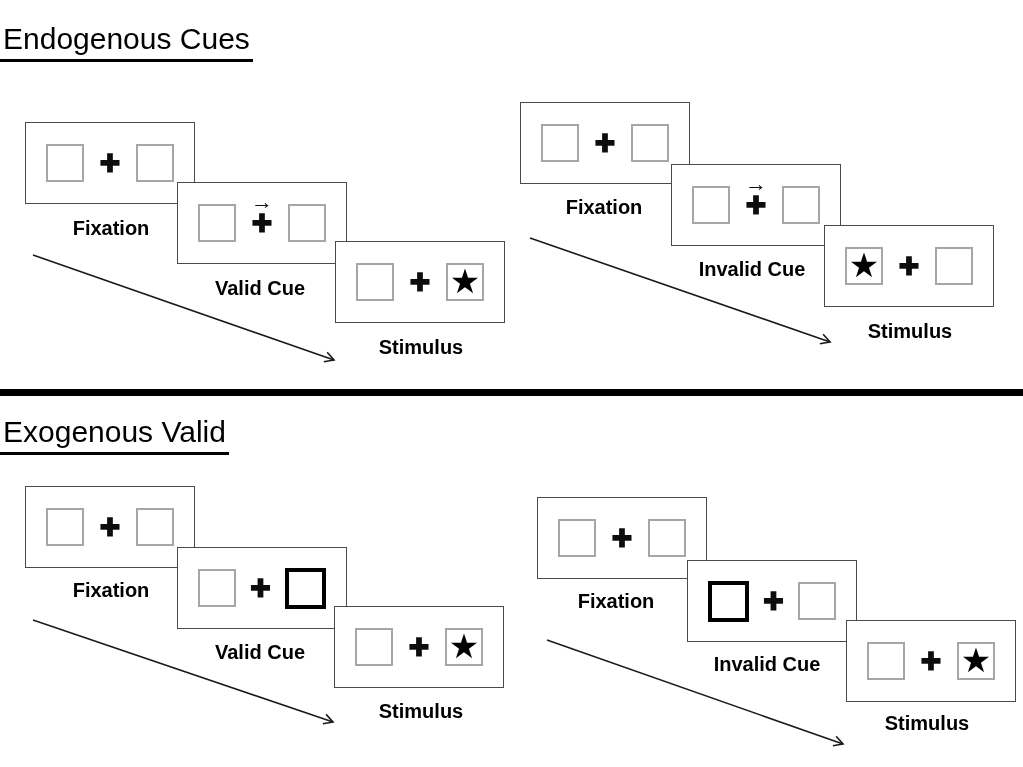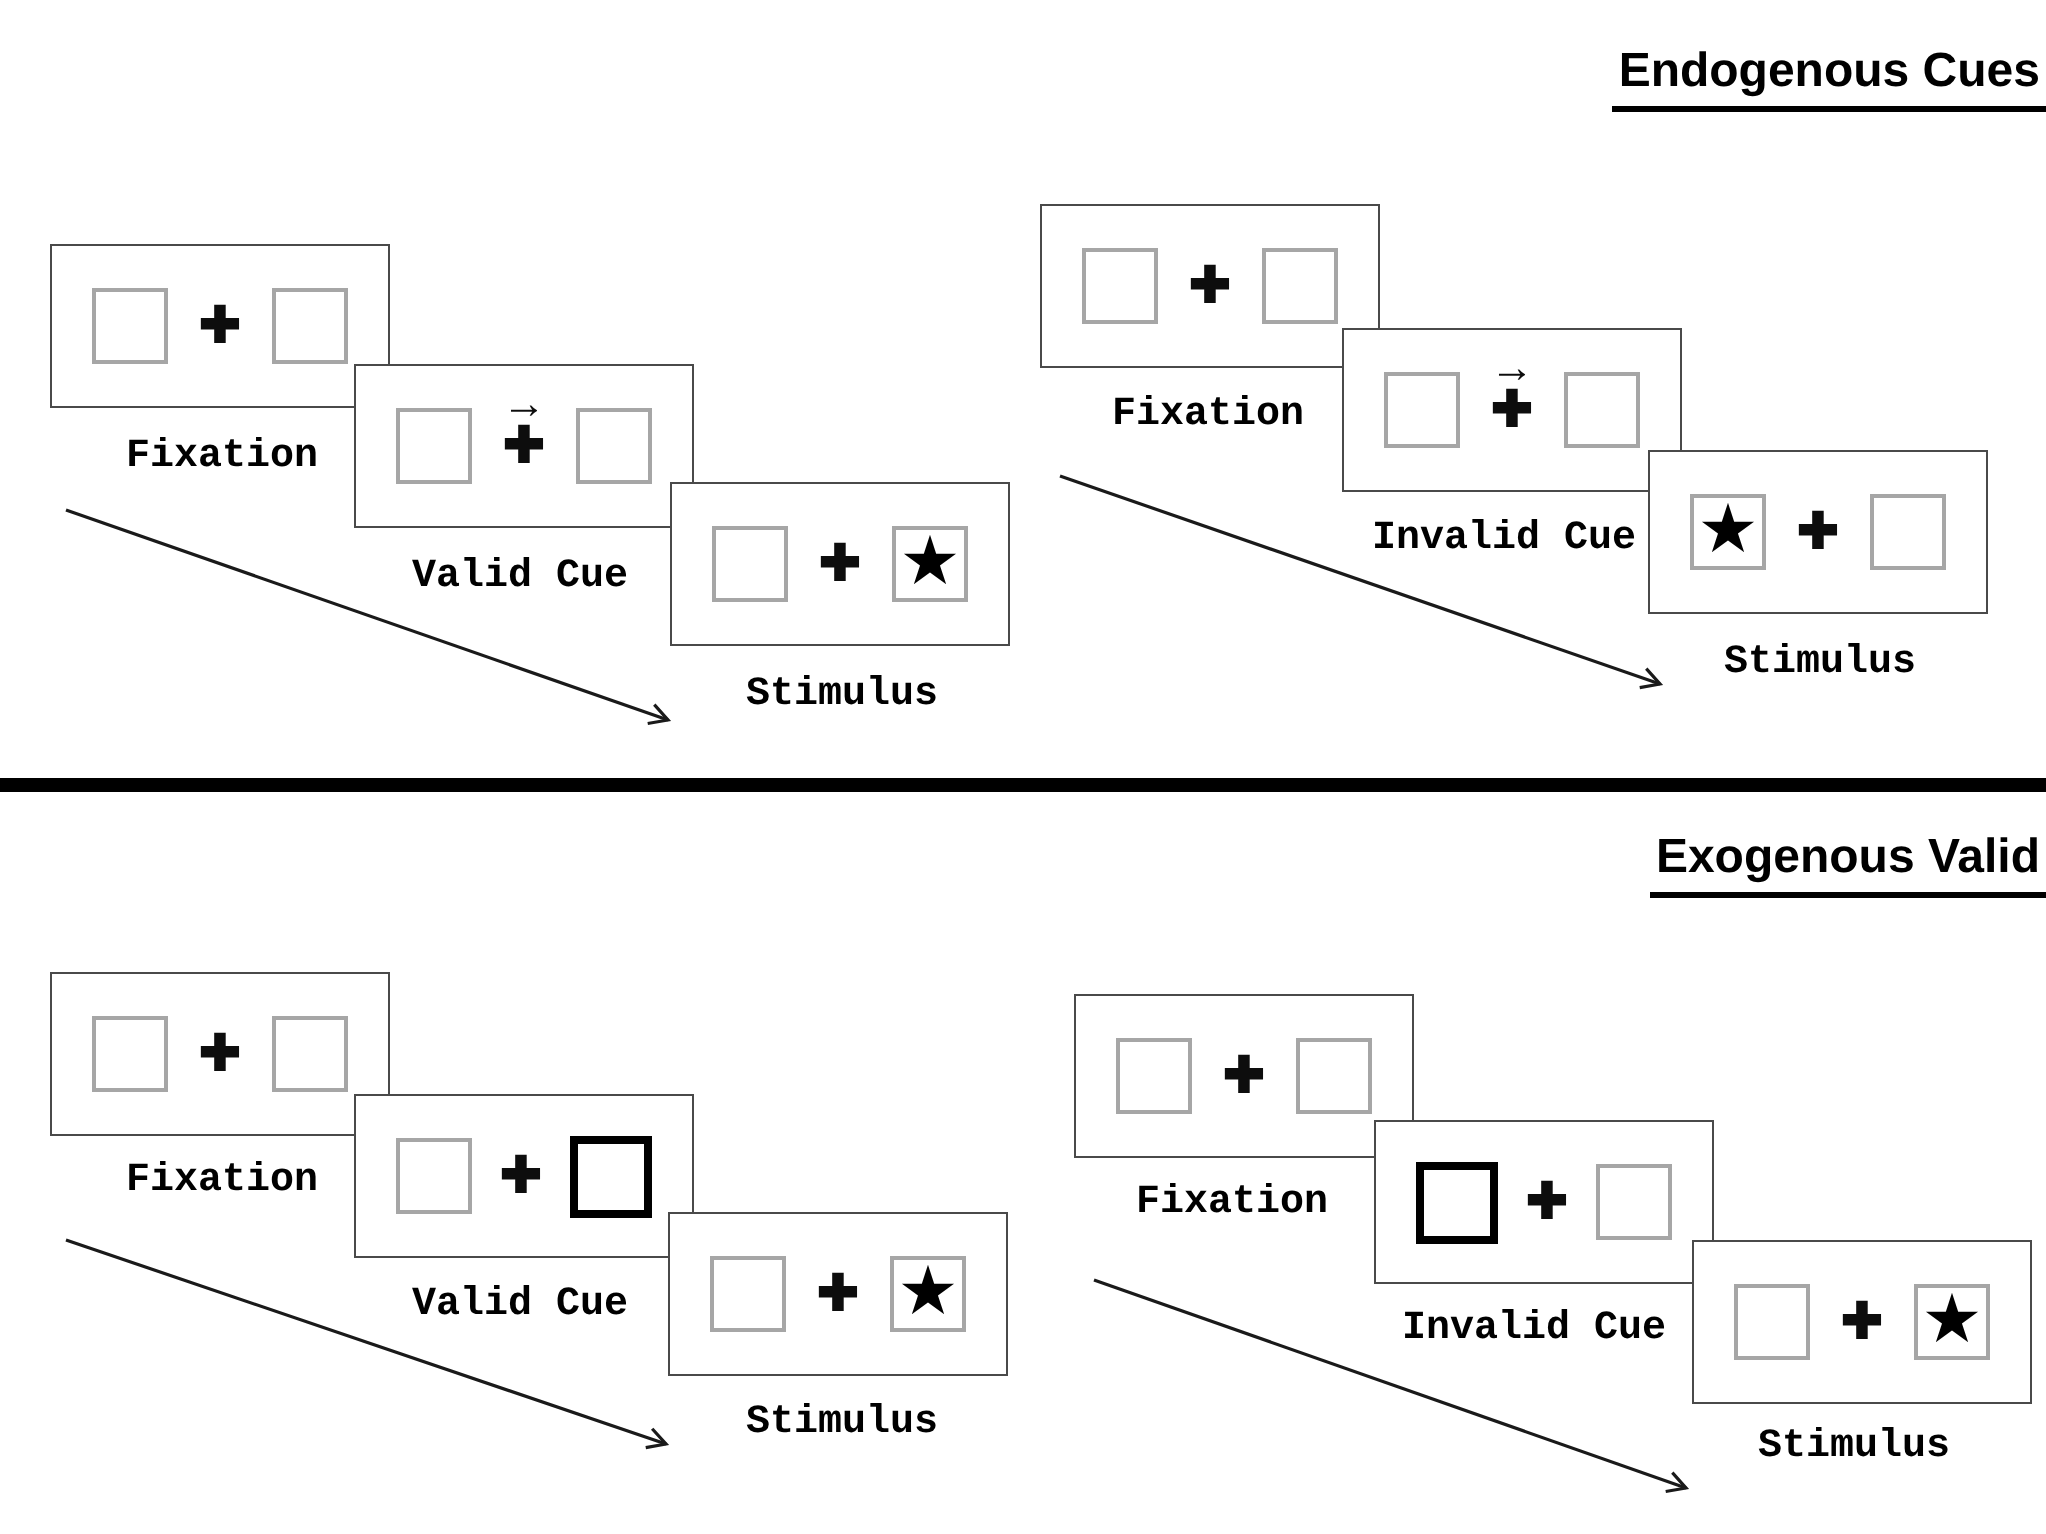--- a/index.html
+++ b/index.html
@@ -3,22 +3,22 @@
 <meta charset="utf-8">
 <style>
   html,body{margin:0;padding:0;}
   body{
     width:1023px;height:767px;
     background:#ffffff;
     font-family:"Liberation Sans",sans-serif;
     position:relative;overflow:hidden;color:#000;
   }
   .title{
-    position:absolute;width:100%;text-align:right;
-    font-weight:bold;font-size:24px;letter-spacing:0px;z-index:6;
+    position:absolute;width:100%;text-align:left;
+    font-weight:normal;font-size:30px;letter-spacing:0px;z-index:6;
   }
   .title span{
     display:inline-block;border-bottom:3px solid #000;padding:0 3px 3px 3px;
   }
   .panel{
     position:absolute;width:170px;height:82px;
     background:#ffffff;border:1px solid #4a4a4a;
     display:flex;align-items:center;justify-content:space-between;
     padding:0 20px;box-sizing:border-box;
   }
@@ -35,21 +35,21 @@
     position:relative;height:100%;width:42px;
     display:flex;align-items:center;justify-content:center;
   }
   .plus{font-size:25px;font-weight:bold;line-height:1;color:#0d0d0d;}
   .cue-arrow{
     position:absolute;top:8px;left:50%;transform:translateX(-50%);
     font-size:22px;line-height:1;color:#0d0d0d;font-weight:normal;
   }
   .plabel{
     position:absolute;transform:translateX(-50%);
-    font-weight:bold;font-size:20px;white-space:nowrap;z-index:5;font-family:Liberation Mono, monospace;
+    font-weight:bold;font-size:20px;white-space:nowrap;z-index:5;
   }
   .divider{
     position:absolute;left:0;right:0;top:389px;height:7px;
     background:#000000;z-index:6;
   }
   svg.arrows{position:absolute;left:0;top:0;z-index:1;pointer-events:none;}
 </style>
 </head>
 <body>
 

